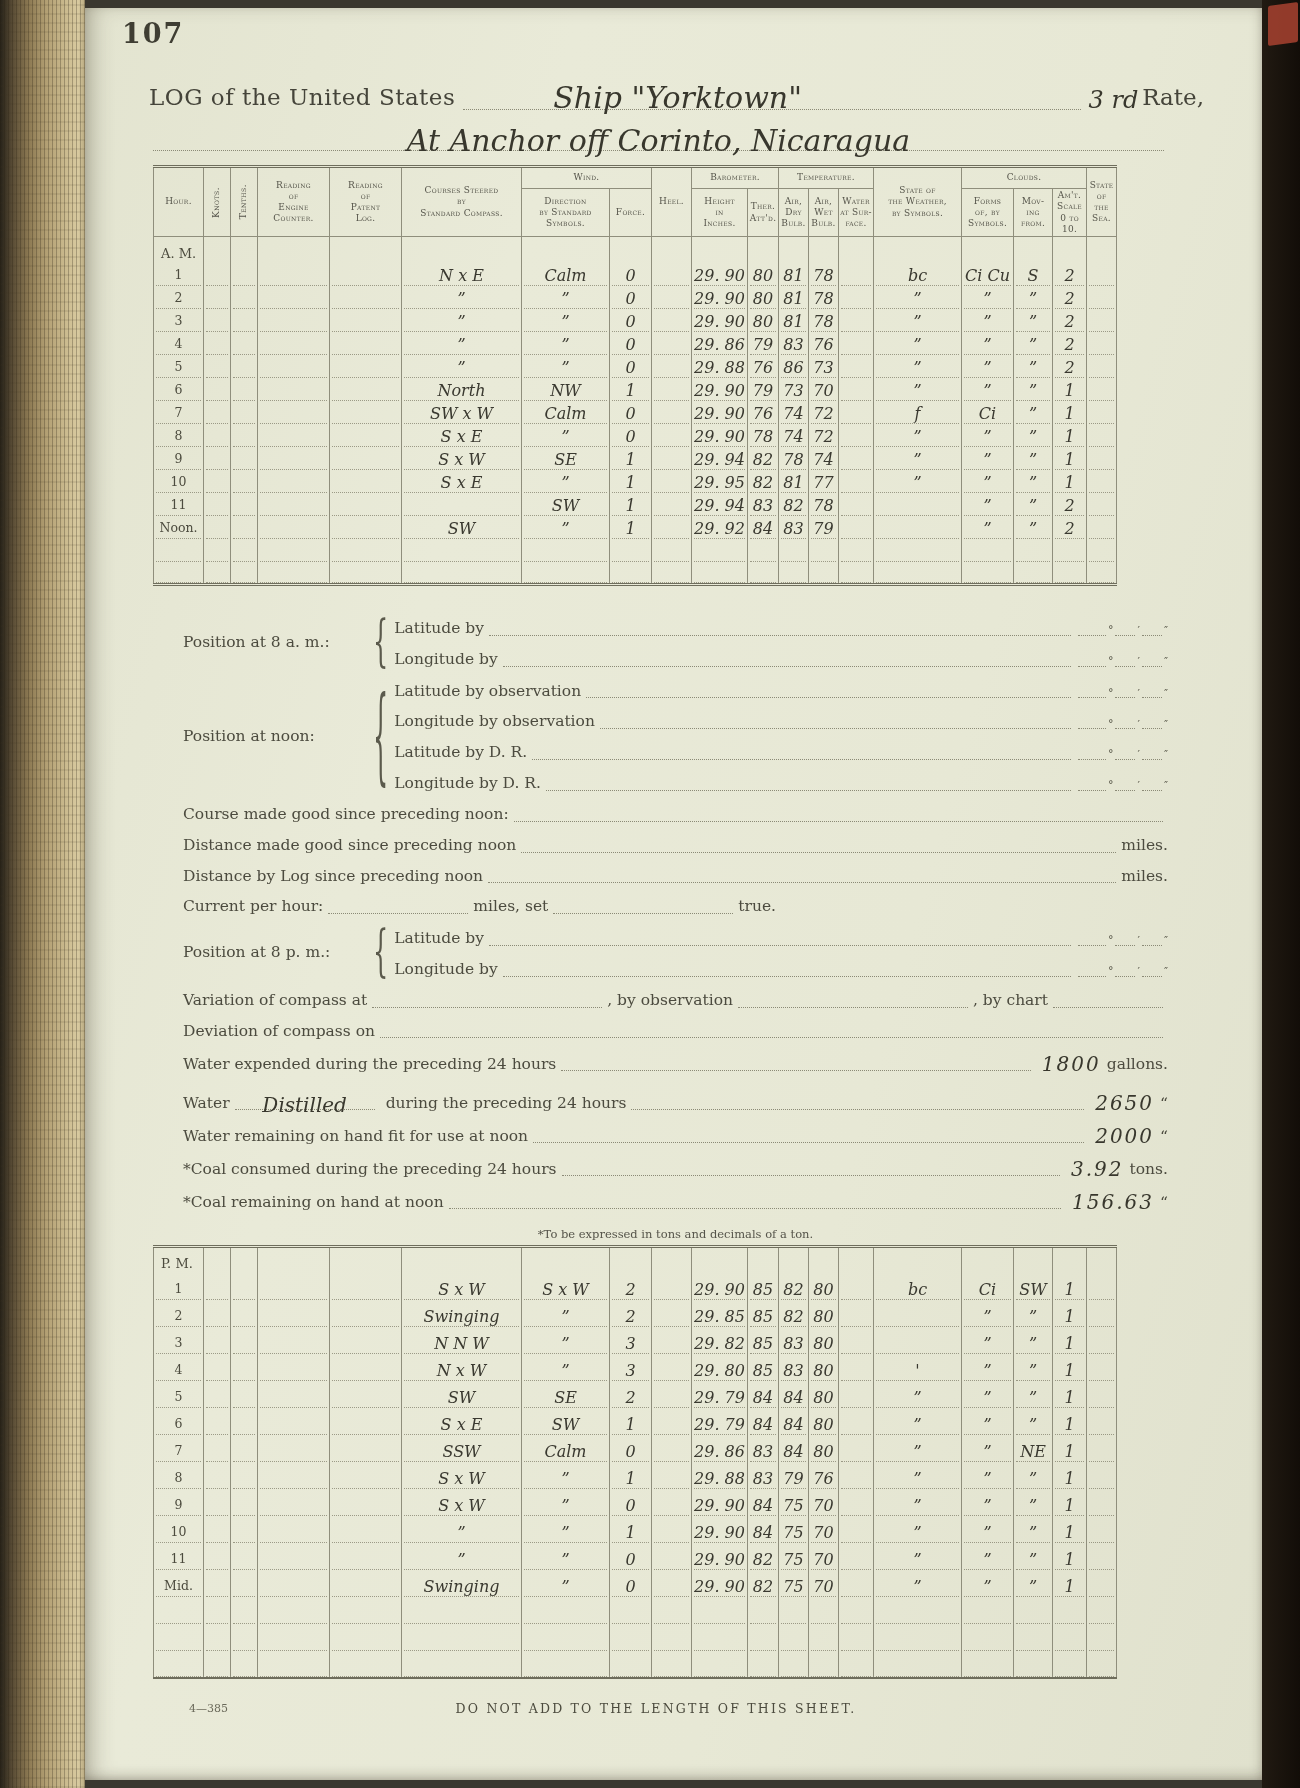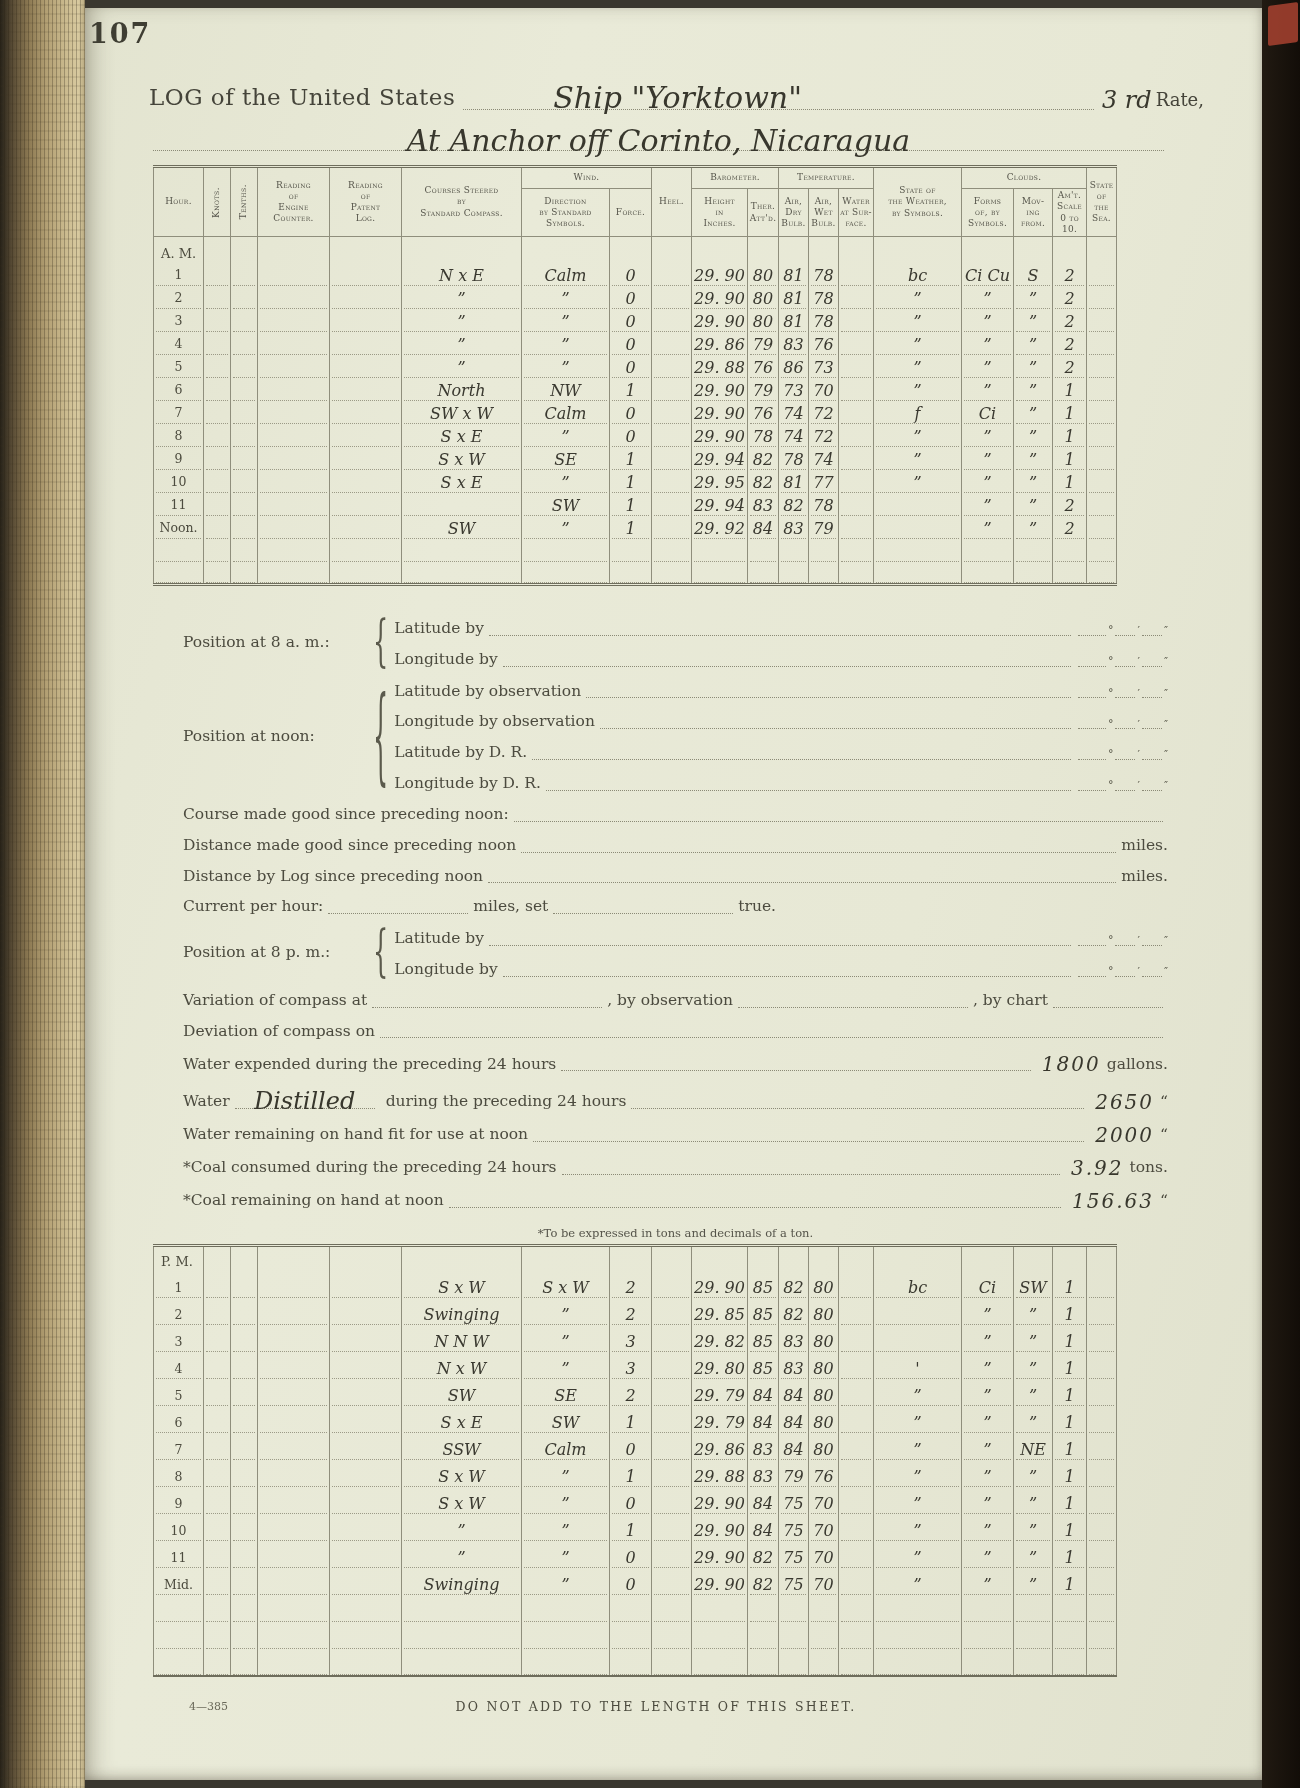--- a/index.html
+++ b/index.html
@@ -20,32 +20,32 @@
   .red-mark { position:absolute; right:2px; top:4px; width:30px; height:40px;
     background:#a84230; transform:skewY(-8deg); border-radius:2px; opacity:.85; }
 
   
   .paper { position:absolute; left:85px; top:8px; width:1177px; height:1772px;
     background:linear-gradient(105deg,#e3e4d0 0%,#e9ead8 30%,#e7e8d5 65%,#e0e1cd 100%);
     box-shadow:inset 14px 0 26px -12px rgba(60,52,32,.45), inset -6px 0 14px -8px rgba(40,30,20,.35), inset 0 -8px 14px -8px rgba(40,30,20,.3);
     color:#4f4e42; }
   .paper-inner { position:relative; padding:14px 58px 0 68px; }
 
-  .page-number { position:absolute; left:4px; top:10px; font-size:27px; letter-spacing:2px; color:#3f3e33; font-weight:bold; }
+  .page-number { position:absolute; left:37px; top:10px; font-size:27px; letter-spacing:2px; color:#3f3e33; font-weight:bold; }
 
   
   .hw { font-family:"DejaVu Serif","Liberation Serif",serif; font-style:italic; color:#38372d; }
 
   
   .title-line { display:flex; align-items:flex-end; margin:48px 0 0 -4px; height:40px; }
   .title-prefix { font-size:23px; letter-spacing:.5px; white-space:nowrap; color:#45443a; }
   .title-shipwrap { flex:1; display:flex; align-items:flex-end; border-bottom:1px dotted #8b8a76; margin:0 8px; height:100%; }
   .title-ship { font-size:30px; margin:0 0 -6px 90px; white-space:nowrap; }
   .title-rate-num { font-size:24px; margin:0 4px -4px 0; }
-  .title-rate { font-size:18px; white-space:nowrap; color:#45443a; }
+  .title-rate { font-size:23px; white-space:nowrap; color:#45443a; }
   .loc-line { display:flex; align-items:flex-end; margin:2px 40px 0 0; height:38px; border-bottom:1px dotted #8b8a76; }
   .loc-text { font-size:30px; margin:0 auto -8px auto; white-space:nowrap; }
 
   
   table.logtable { border-collapse:collapse; table-layout:fixed; width:963px; margin-top:14px;
     border:1.5px solid #6e6d5c; border-top:3px double #6e6d5c; }
   table.logtable.am { border-bottom:3px double #6e6d5c; }
   table.logtable.pm { margin-top:4px; border-bottom:2px solid #6e6d5c; }
   .logtable th { border:1px solid #8f8e7c; padding:1px; vertical-align:middle;
     font-weight:normal; font-variant:small-caps; font-size:9px; line-height:1.25; letter-spacing:.3px;
@@ -74,21 +74,21 @@
   .degtail .seg { display:inline-block; width:28px; border-bottom:1px dotted #8b8a76; height:4px; margin:0 2px 2px 2px; }
   .degtail .seg.s { width:20px; }
   .posgroup { display:flex; align-items:center; margin-top:10px; }
   .poslabel { flex:0 0 190px; white-space:nowrap; }
   .brace { font-size:24px; color:#5b5a4c; margin-right:6px; transform:scaleY(2.3); }
   .brace.b4 { transform:scaleY(4.4); }
   .poslines { flex:1; }
   .poslines .mline:first-child { margin-top:4px; }
   .mval { font-size:20px; margin:0 6px -3px 6px; letter-spacing:2px; white-space:nowrap; }
   .unit { white-space:nowrap; }
-  .hwinline { font-size:24px; margin:2px 6px -5px 6px; }
+  .hwinline { font-size:20px; margin:8px 6px -5px 6px; }
   .footnote { text-align:center; font-size:11.5px; margin-top:16px; color:#55544a; }
 
   .footer-row { display:flex; align-items:center; margin-top:22px; }
   .print-mark { font-size:11px; color:#6a695a; margin-left:36px; }
   .footer-note { flex:1; text-align:center; font-size:12.5px; letter-spacing:2.2px; color:#4c4b3e; margin-right:120px; }
 </style>
 </head>
 <body>
 
 <div class="scene">

